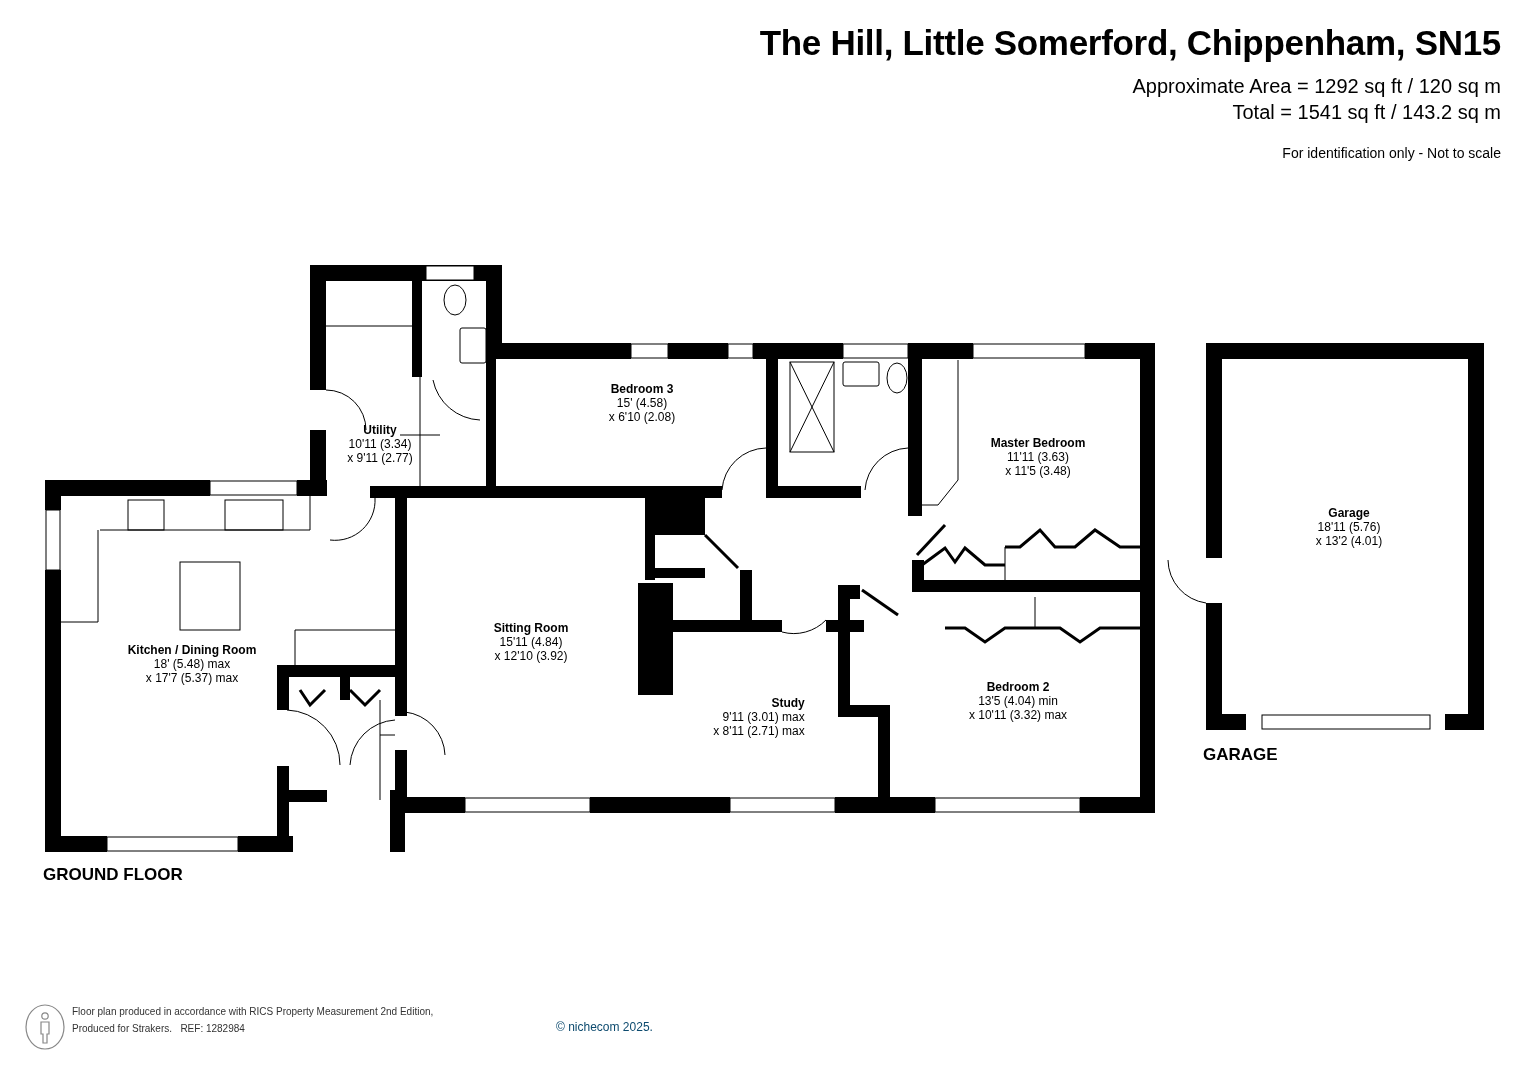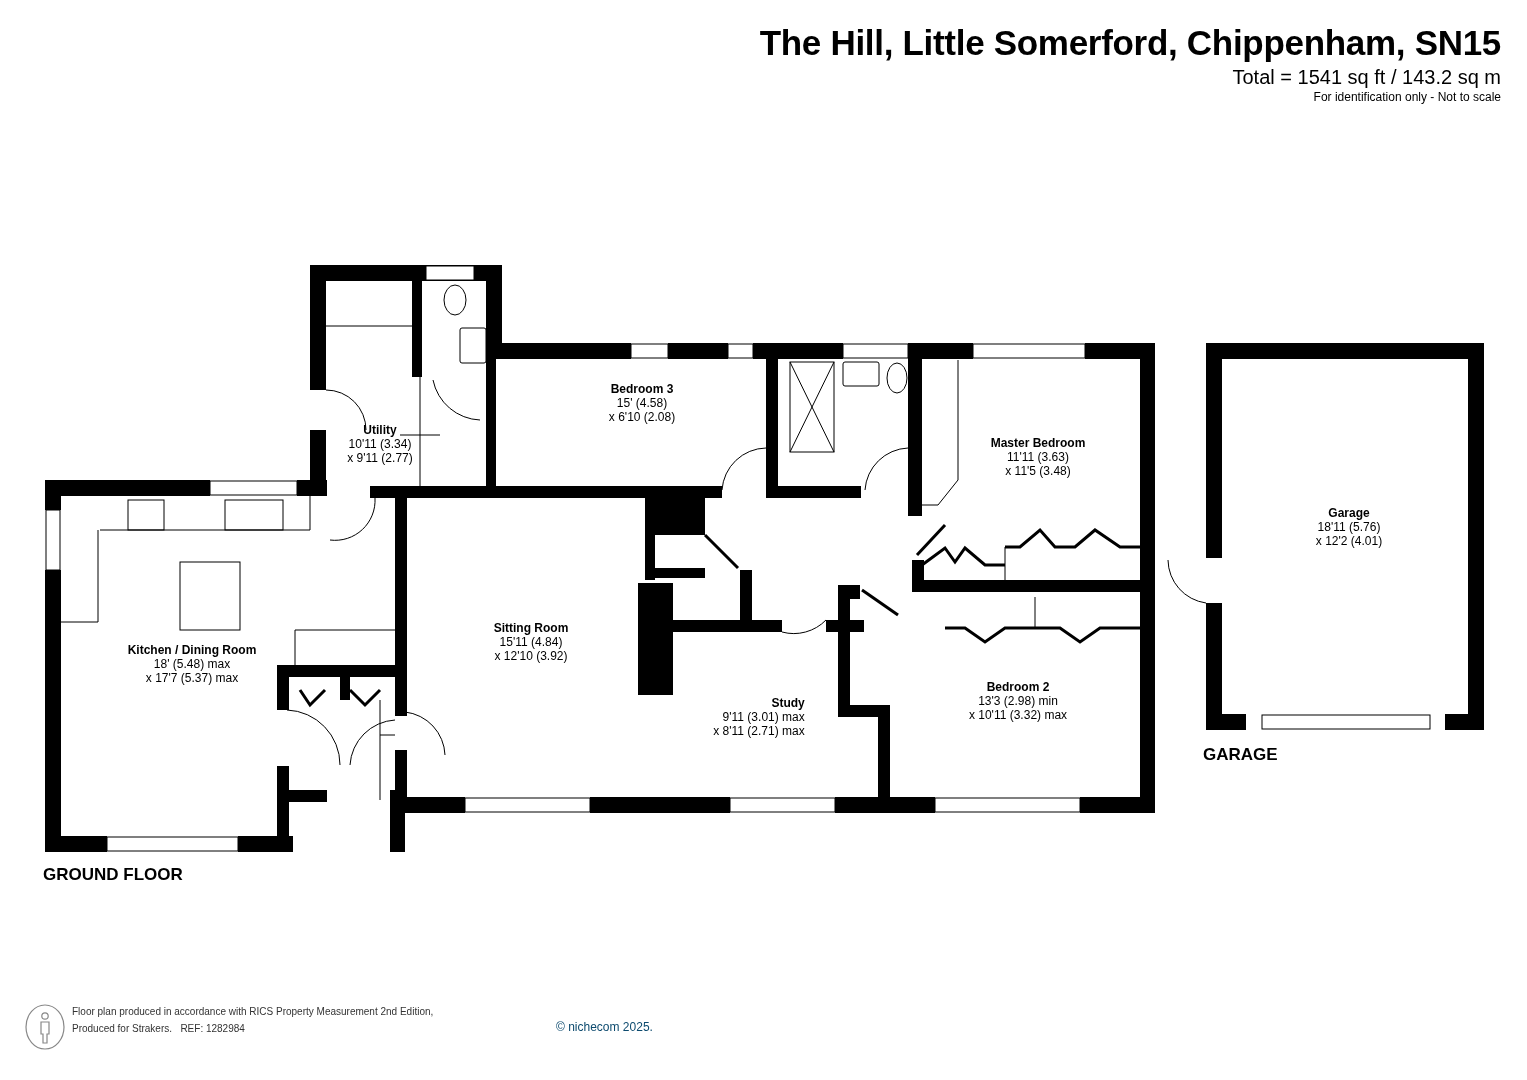--- a/index.html
+++ b/index.html
@@ -1,36 +1,37 @@
 <!DOCTYPE html>
 <html><head>
 <meta charset="utf-8">
 <style>
   html, body { margin: 0; padding: 0; background: #ffffff; }
   body { width: 1527px; height: 1080px; position: relative; overflow: hidden; font-family: "Liberation Sans", sans-serif; color: #000; }
   .header { position: absolute; right: 26px; top: 22px; text-align: right; }
   .title { font-size: 35px; font-weight: bold; letter-spacing: -0.3px; line-height: 42px; margin-left: 28px; }
   .area-line { font-size: 20px; line-height: 26px; }
   .area-first { margin-top: 9px; }
-  .disclaimer { font-size: 12px; margin-top: 0; }
+  .disclaimer { font-size: 14px; margin-top: 20px; }
   svg.plan { position: absolute; left: 0; top: 0; }
   .room-label { position: absolute; transform: translateX(-50%); text-align: center; font-size: 12px; line-height: 14px; white-space: nowrap; }
   .room-label .rname { font-weight: bold; display: block; }
   .room-label .rdim { display: block; }
   .floor-label { position: absolute; font-weight: bold; font-size: 17px; }
   .footer { position: absolute; left: 24px; top: 1003px; display: flex; align-items: flex-start; }
   .footer .person { width: 42px; height: 48px; margin-right: 6px; }
   .footer .text { font-size: 10px; line-height: 17px; color: #333; }
   .footer .copy { font-size: 12px; color: #0c4a6e; position: absolute; left: 532px; top: 17px; white-space: nowrap; }
 </style>
 </head>
 <body>
 
 <div class="header">
   <div class="title">The Hill, Little Somerford, Chippenham, SN15</div>
+  <div class="area-line area-first">Approximate Area = 1292 sq ft / 120 sq m</div>
   <div class="area-line">Total = 1541 sq ft / 143.2 sq m</div>
   <div class="disclaimer">For identification only - Not to scale</div>
 </div>
 
 <svg class="plan" width="1527" height="1080" viewBox="0 0 1527 1080">
   <g fill="#000">
 
     <rect x="310" y="265" width="192" height="16"></rect>
     <rect x="310" y="265" width="16" height="125"></rect>
     <rect x="310" y="430" width="16" height="60"></rect>
@@ -180,27 +181,27 @@
   <span class="rdim">15'11 (4.84)</span>
   <span class="rdim">x 12'10 (3.92)</span>
 </div>
 <div class="room-label" style="left:759px; top:696px;text-align:right;">
   <span class="rname">Study</span>
   <span class="rdim">9'11 (3.01) max</span>
   <span class="rdim">x 8'11 (2.71) max</span>
 </div>
 <div class="room-label" style="left:1018px; top:680px;">
   <span class="rname">Bedroom 2</span>
-  <span class="rdim">13'3 (2.98) min</span>
+  <span class="rdim">13'5 (4.04) min</span>
   <span class="rdim">x 10'11 (3.32) max</span>
 </div>
 <div class="room-label" style="left:1349px; top:506px;">
   <span class="rname">Garage</span>
   <span class="rdim">18'11 (5.76)</span>
-  <span class="rdim">x 12'2 (4.01)</span>
+  <span class="rdim">x 13'2 (4.01)</span>
 </div>
 
 <div class="floor-label" style="left:43px; top:865px;">GROUND FLOOR</div>
 <div class="floor-label" style="left:1203px; top:745px;">GARAGE</div>
 
 <div class="footer">
   <svg class="person" viewBox="0 0 42 48">
     <ellipse cx="21" cy="24" rx="19" ry="22" fill="none" stroke="#888" stroke-width="1.2"></ellipse>
     <circle cx="21" cy="13" r="3.2" fill="none" stroke="#888" stroke-width="1.2"></circle>
     <path d="M17 19 h8 v12 h-2 v9 h-4 v-9 h-2 z" fill="none" stroke="#888" stroke-width="1.2"></path>

